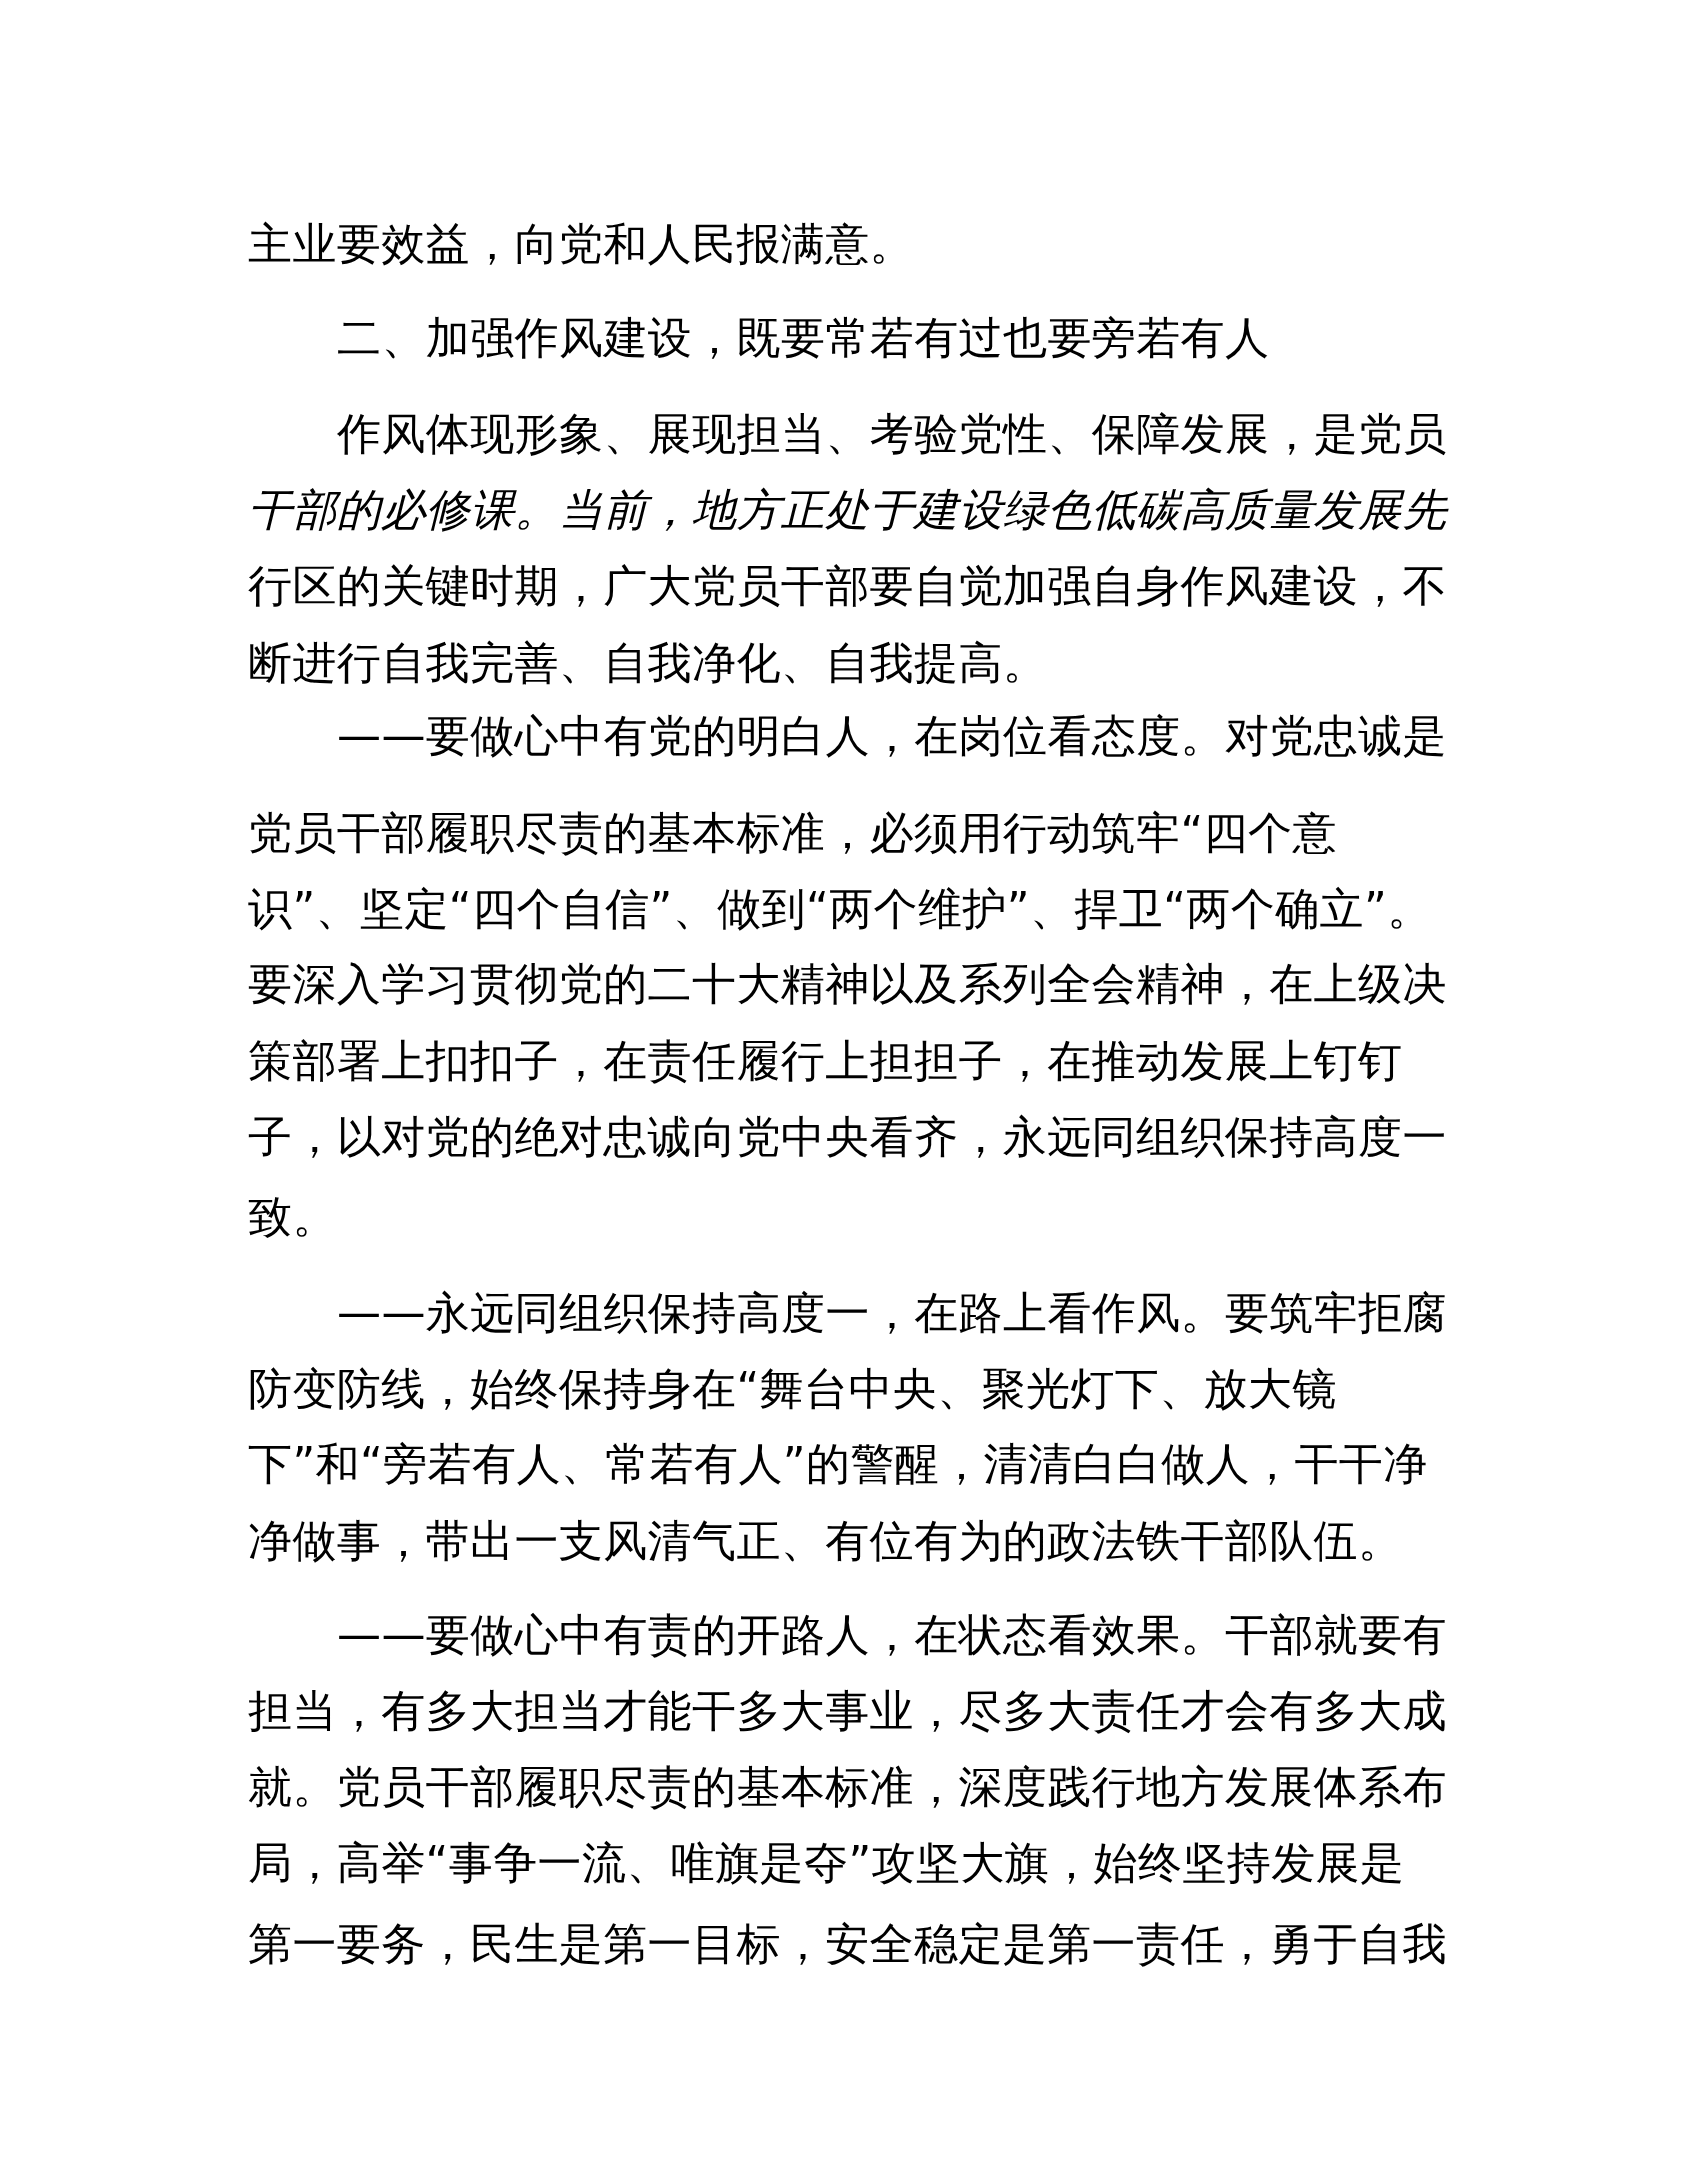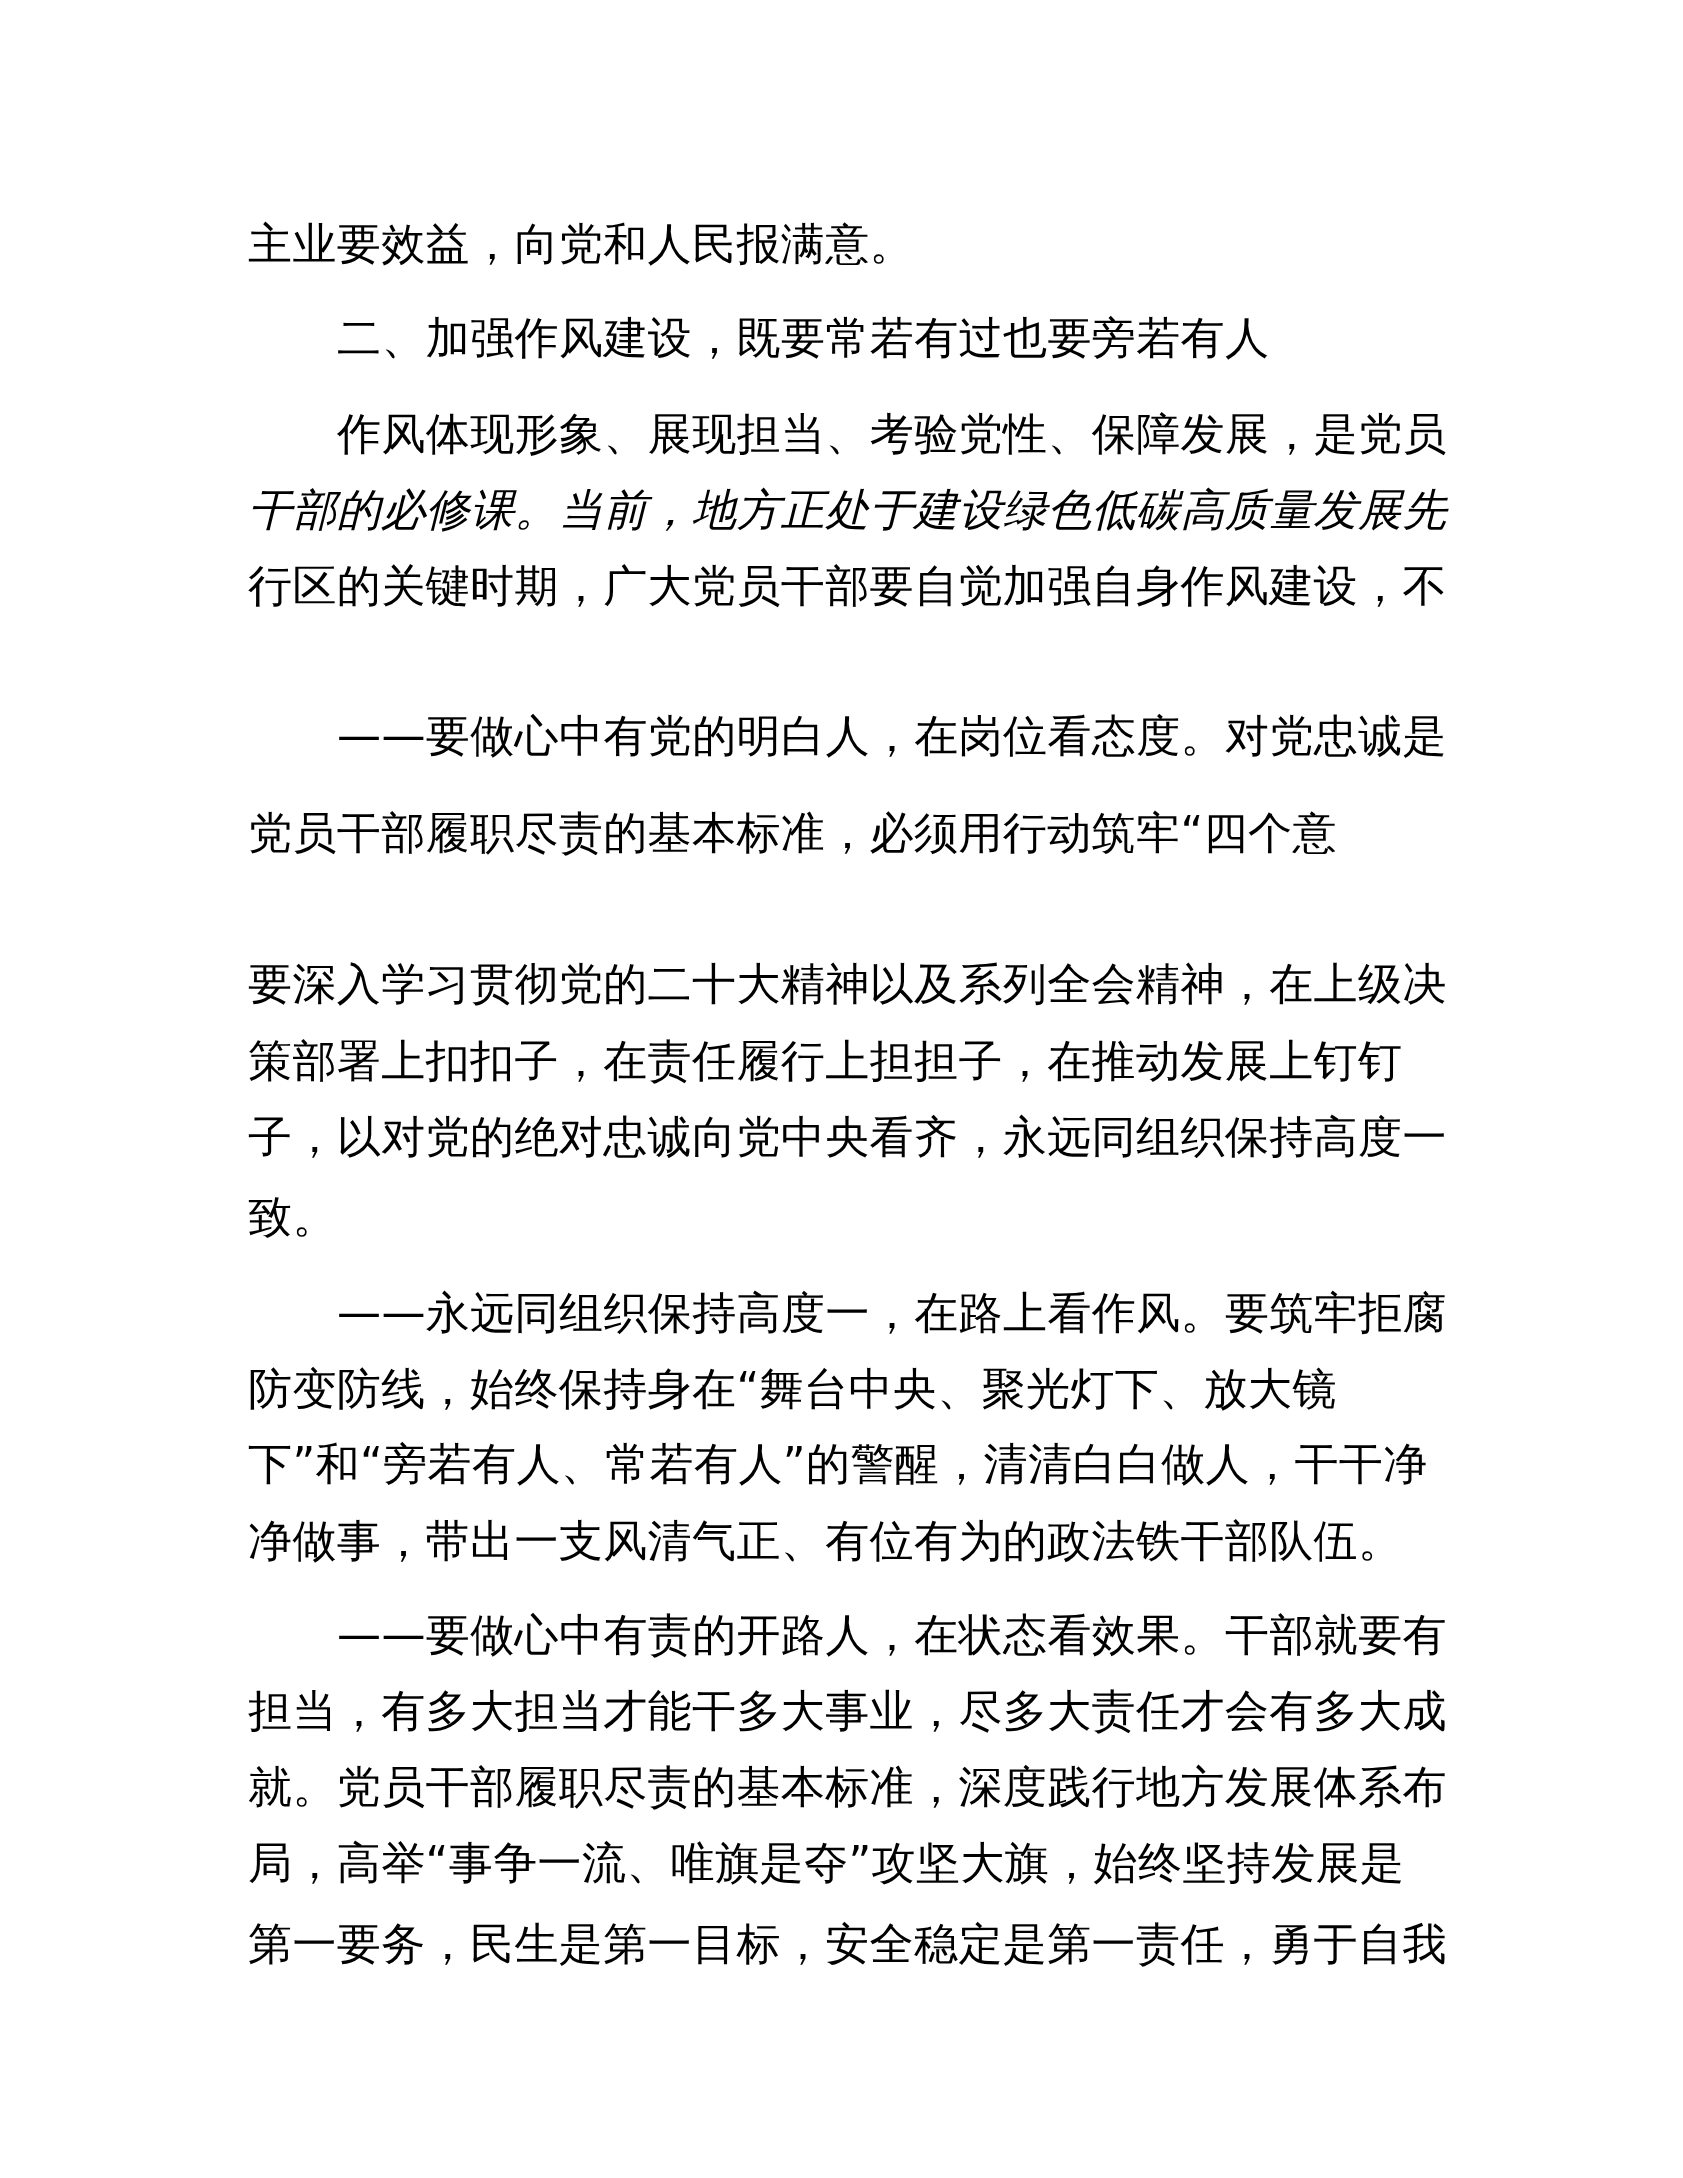--- a/index.html
+++ b/index.html
@@ -41,23 +41,25 @@
 
 <div class="page">
 
   <div class="line" style="top:219px;">主业要效益，向党和人民报满意。</div>
 
   <div class="line indent" style="top:313px;">二、加强作风建设，既要常若有过也要旁若有人</div>
 
   <div class="line indent" style="top:409px;">作风体现形象、展现担当、考验党性、保障发展，是党员</div>
   <div class="line" style="top:485px;font-style:italic;">干部的必修课。当前，地方正处于建设绿色低碳高质量发展先</div>
   <div class="line" style="top:561px;">行区的关键时期，广大党员干部要自觉加强自身作风建设，不</div>
+  <div class="line" style="top:638px;">断进行自我完善、自我净化、自我提高。</div>
 
   <div class="line indent" style="top:711px;">——要做心中有党的明白人，在岗位看态度。对党忠诚是</div>
   <div class="line" style="top:808px;">党员干部履职尽责的基本标准，必须用行动筑牢“四个意</div>
+  <div class="line" style="top:884px;">识”、坚定“四个自信”、做到“两个维护”、捍卫“两个确立”。</div>
   <div class="line" style="top:959px;">要深入学习贯彻党的二十大精神以及系列全会精神，在上级决</div>
   <div class="line" style="top:1036px;">策部署上扣扣子，在责任履行上担担子，在推动发展上钉钉</div>
   <div class="line" style="top:1112px;">子，以对党的绝对忠诚向党中央看齐，永远同组织保持高度一</div>
   <div class="line" style="top:1192px;">致。</div>
 
   <div class="line indent" style="top:1288px;">——永远同组织保持高度一，在路上看作风。要筑牢拒腐</div>
   <div class="line" style="top:1364px;">防变防线，始终保持身在“舞台中央、聚光灯下、放大镜</div>
   <div class="line" style="top:1439px;">下”和“旁若有人、常若有人”的警醒，清清白白做人，干干净</div>
   <div class="line" style="top:1516px;">净做事，带出一支风清气正、有位有为的政法铁干部队伍。</div>
 

